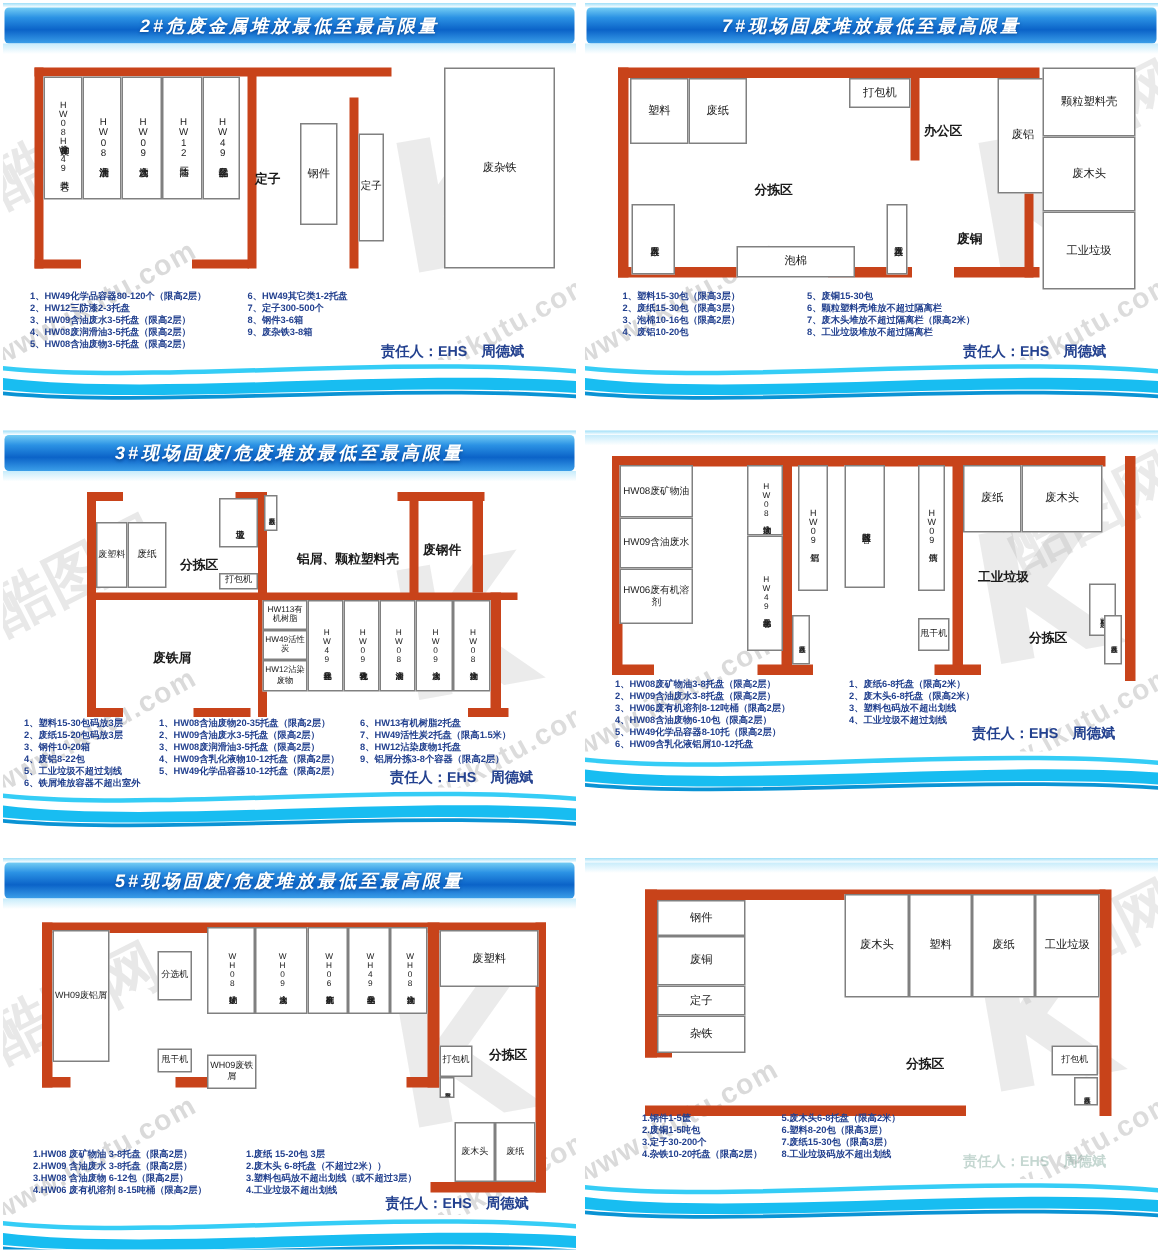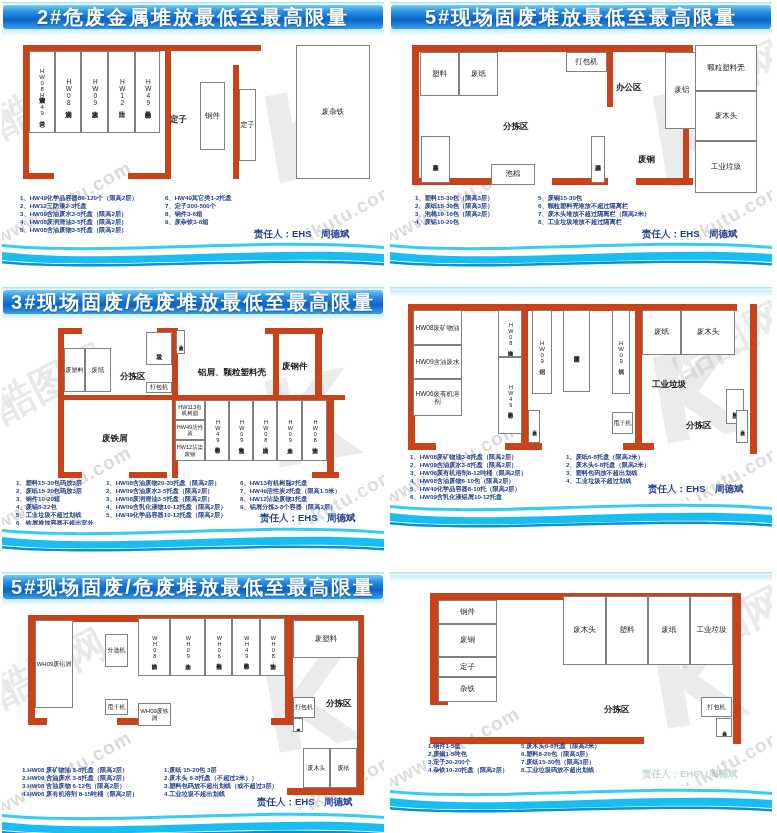--- a/index.html
+++ b/index.html
@@ -3,21 +3,21 @@
 <meta charset="utf-8">
 <style>
   html,body{margin:0;padding:0;background:#ffffff;}
   body{width:777px;height:833px;overflow:hidden;font-family:"Liberation Sans","DejaVu Sans",sans-serif;}
   .grid{display:grid;grid-template-columns:388px 389px;grid-template-rows:285px 285px 263px;width:777px;height:833px;}
   .cell{position:relative;overflow:hidden;background:#fff;}
   .board{position:absolute;left:2px;top:2px;width:382px;height:266px;background:#fff;}
   .topline{height:3px;background:linear-gradient(180deg,#9edff8,#ffffff);}
   .titlebar{height:24px;margin:0 1px;border-radius:3px;display:flex;align-items:center;justify-content:center;
     background:linear-gradient(180deg,#74cdf4 0%,#2b92e4 28%,#0b63c8 62%,#3b9fe9 100%);}
-  .title{color:#ffffff;font-weight:bold;font-size:20px;letter-spacing:2px;text-shadow:0 1px 2px rgba(0,50,110,.55);white-space:nowrap;}
+  .title{color:#ffffff;font-weight:bold;font-size:12px;letter-spacing:2px;text-shadow:0 1px 2px rgba(0,50,110,.55);white-space:nowrap;font-style:italic;}
   .strip{height:7px;background:linear-gradient(180deg,#c7ecfb,#ffffff);}
   .content{position:relative;height:204px;background:#fff;overflow:hidden;}
   .wave{display:block;width:382px;height:28px;}
   
   .map{position:absolute;inset:0;z-index:2;}
   .wall{position:absolute;background:#c8431a;}
   .room{position:absolute;background:#ffffff;border:1px solid #808080;display:flex;align-items:center;justify-content:center;
     box-sizing:border-box;text-align:center;color:#1a1a1a;font-size:7.5px;line-height:1.15;overflow:hidden;}
   .room.v{writing-mode:vertical-rl;text-orientation:upright;letter-spacing:0px;line-height:1.05;}
   .room.v span{display:block;margin:0 1px;}
@@ -106,21 +106,21 @@
         <path d="M0,12 C100,24 260,6 382,14 L382,22 C260,14 100,30 0,20 Z" fill="#18bdf1"></path>
         <path d="M0,21 C100,30 260,15 382,23 L382,25.5 C260,17.5 100,32.5 0,23.5 Z" fill="#0a93d4"></path>
       </svg>
     </div>
   </div>
 
   <div class="cell">
     <div class="board">
       <div class="topline"></div>
       <div class="titlebar">
-        <span class="title">5#现场固废堆放最低至最高限量</span>
+        <span class="title">7#现场固废堆放最低至最高限量</span>
       </div>
       <div class="strip"></div>
       <div class="content">
         <div class="wm wmBrand2">酷图网</div>
         <div class="wm wmK">K</div>
         <div class="wm wmUrl">www.ikutu.com</div>
         <div class="wm wmUrl2">www.ikutu.com</div>
         <div class="map">
             <div class="wall" style="left: 22px; top: 9px; width: 281px; height: 7px;"></div>
             <div class="wall" style="left: 22px; top: 9px; width: 7px; height: 140px;"></div>
@@ -134,21 +134,21 @@
             </div>
             <div class="room" style="left: 69px; top: 16px; width: 39px; height: 44px;">
               <span>废纸</span>
             </div>
             <div class="room" style="left: 176px; top: 16px; width: 41px; height: 20px;">
               <span>打包机</span>
             </div>
             <div class="room v" style="left: 31px; top: 100px; width: 29px; height: 47px; font-size: 6px;">
               <span>工具存放区</span>
             </div>
-            <div class="room" style="left: 101px; top: 128px; width: 44px; height: 21px;">
+            <div class="room" style="left: 101px; top: 128px; width: 79px; height: 21px;">
               <span>泡棉</span>
             </div>
             <div class="room" style="left: 259px; top: 16px; width: 34px; height: 77px; margin-left: 16px;">
               <span>废铝</span>
             </div>
             <div class="room v" style="left: 201px; top: 100px; width: 14px; height: 47px; font-size: 6px;">
               <span>工具存放区</span>
             </div>
             <div class="room" style="left: 305px; top: 9px; width: 62px; height: 46px;">
               <span>颗粒塑料壳</span>

